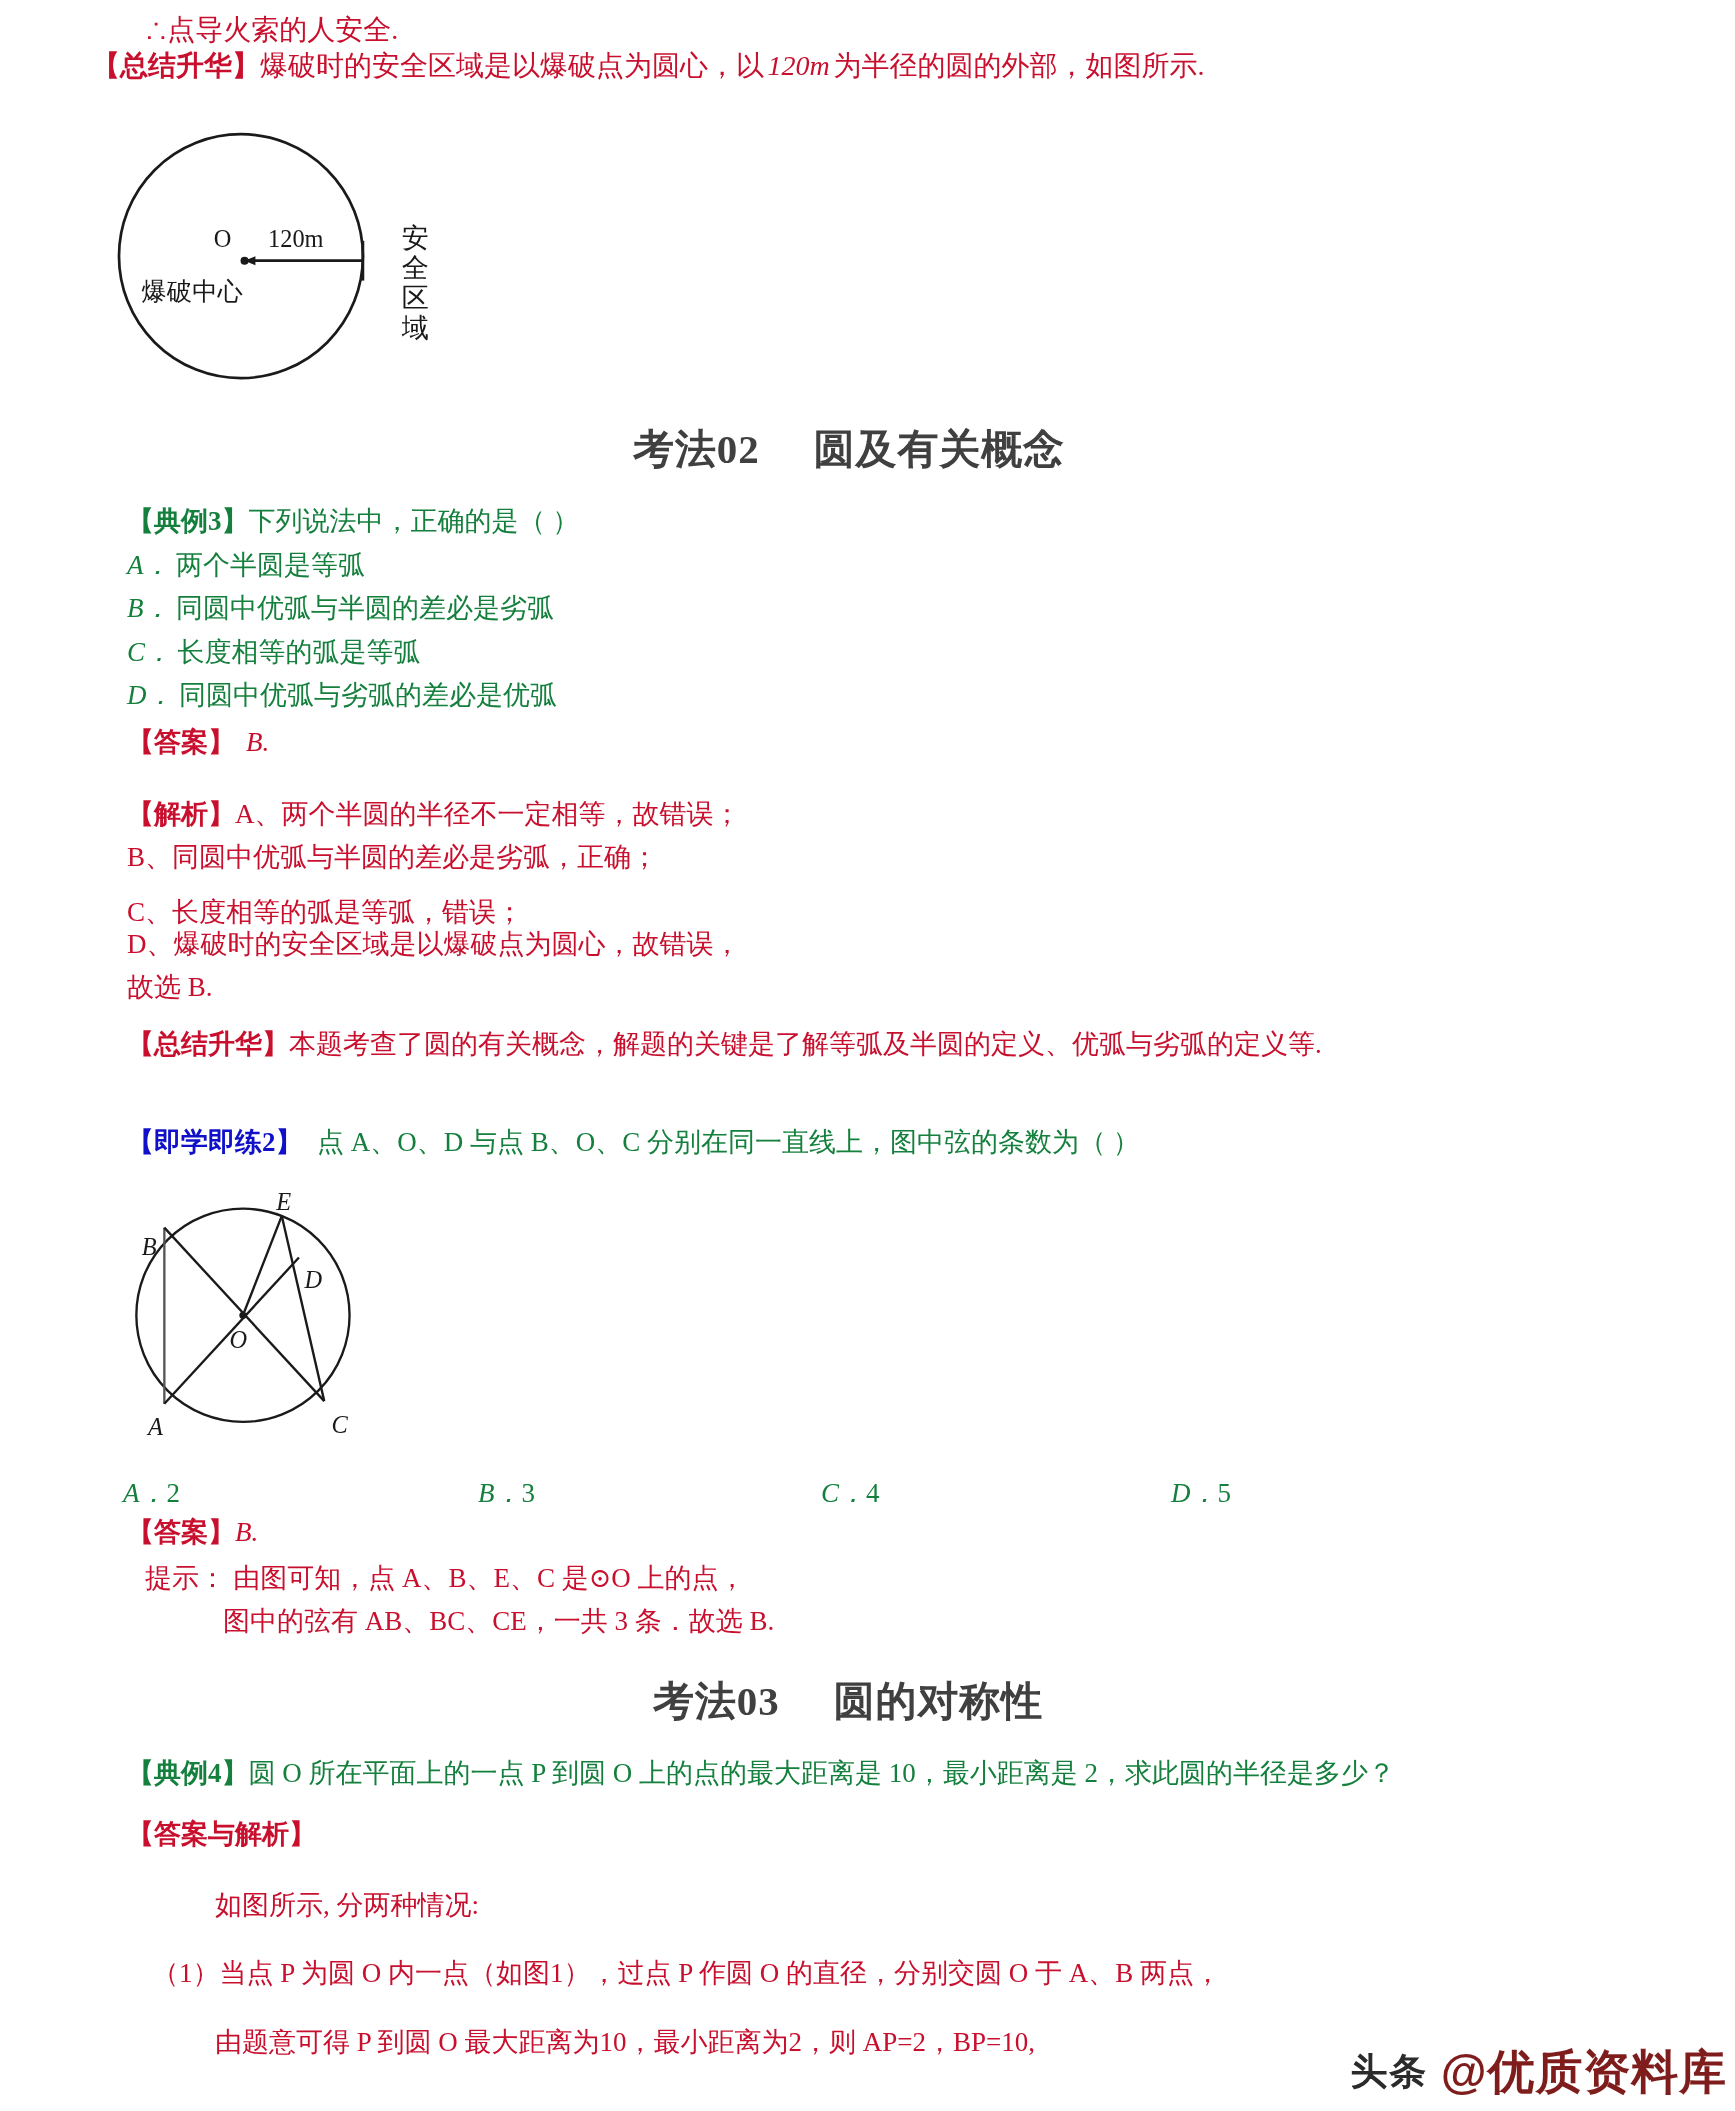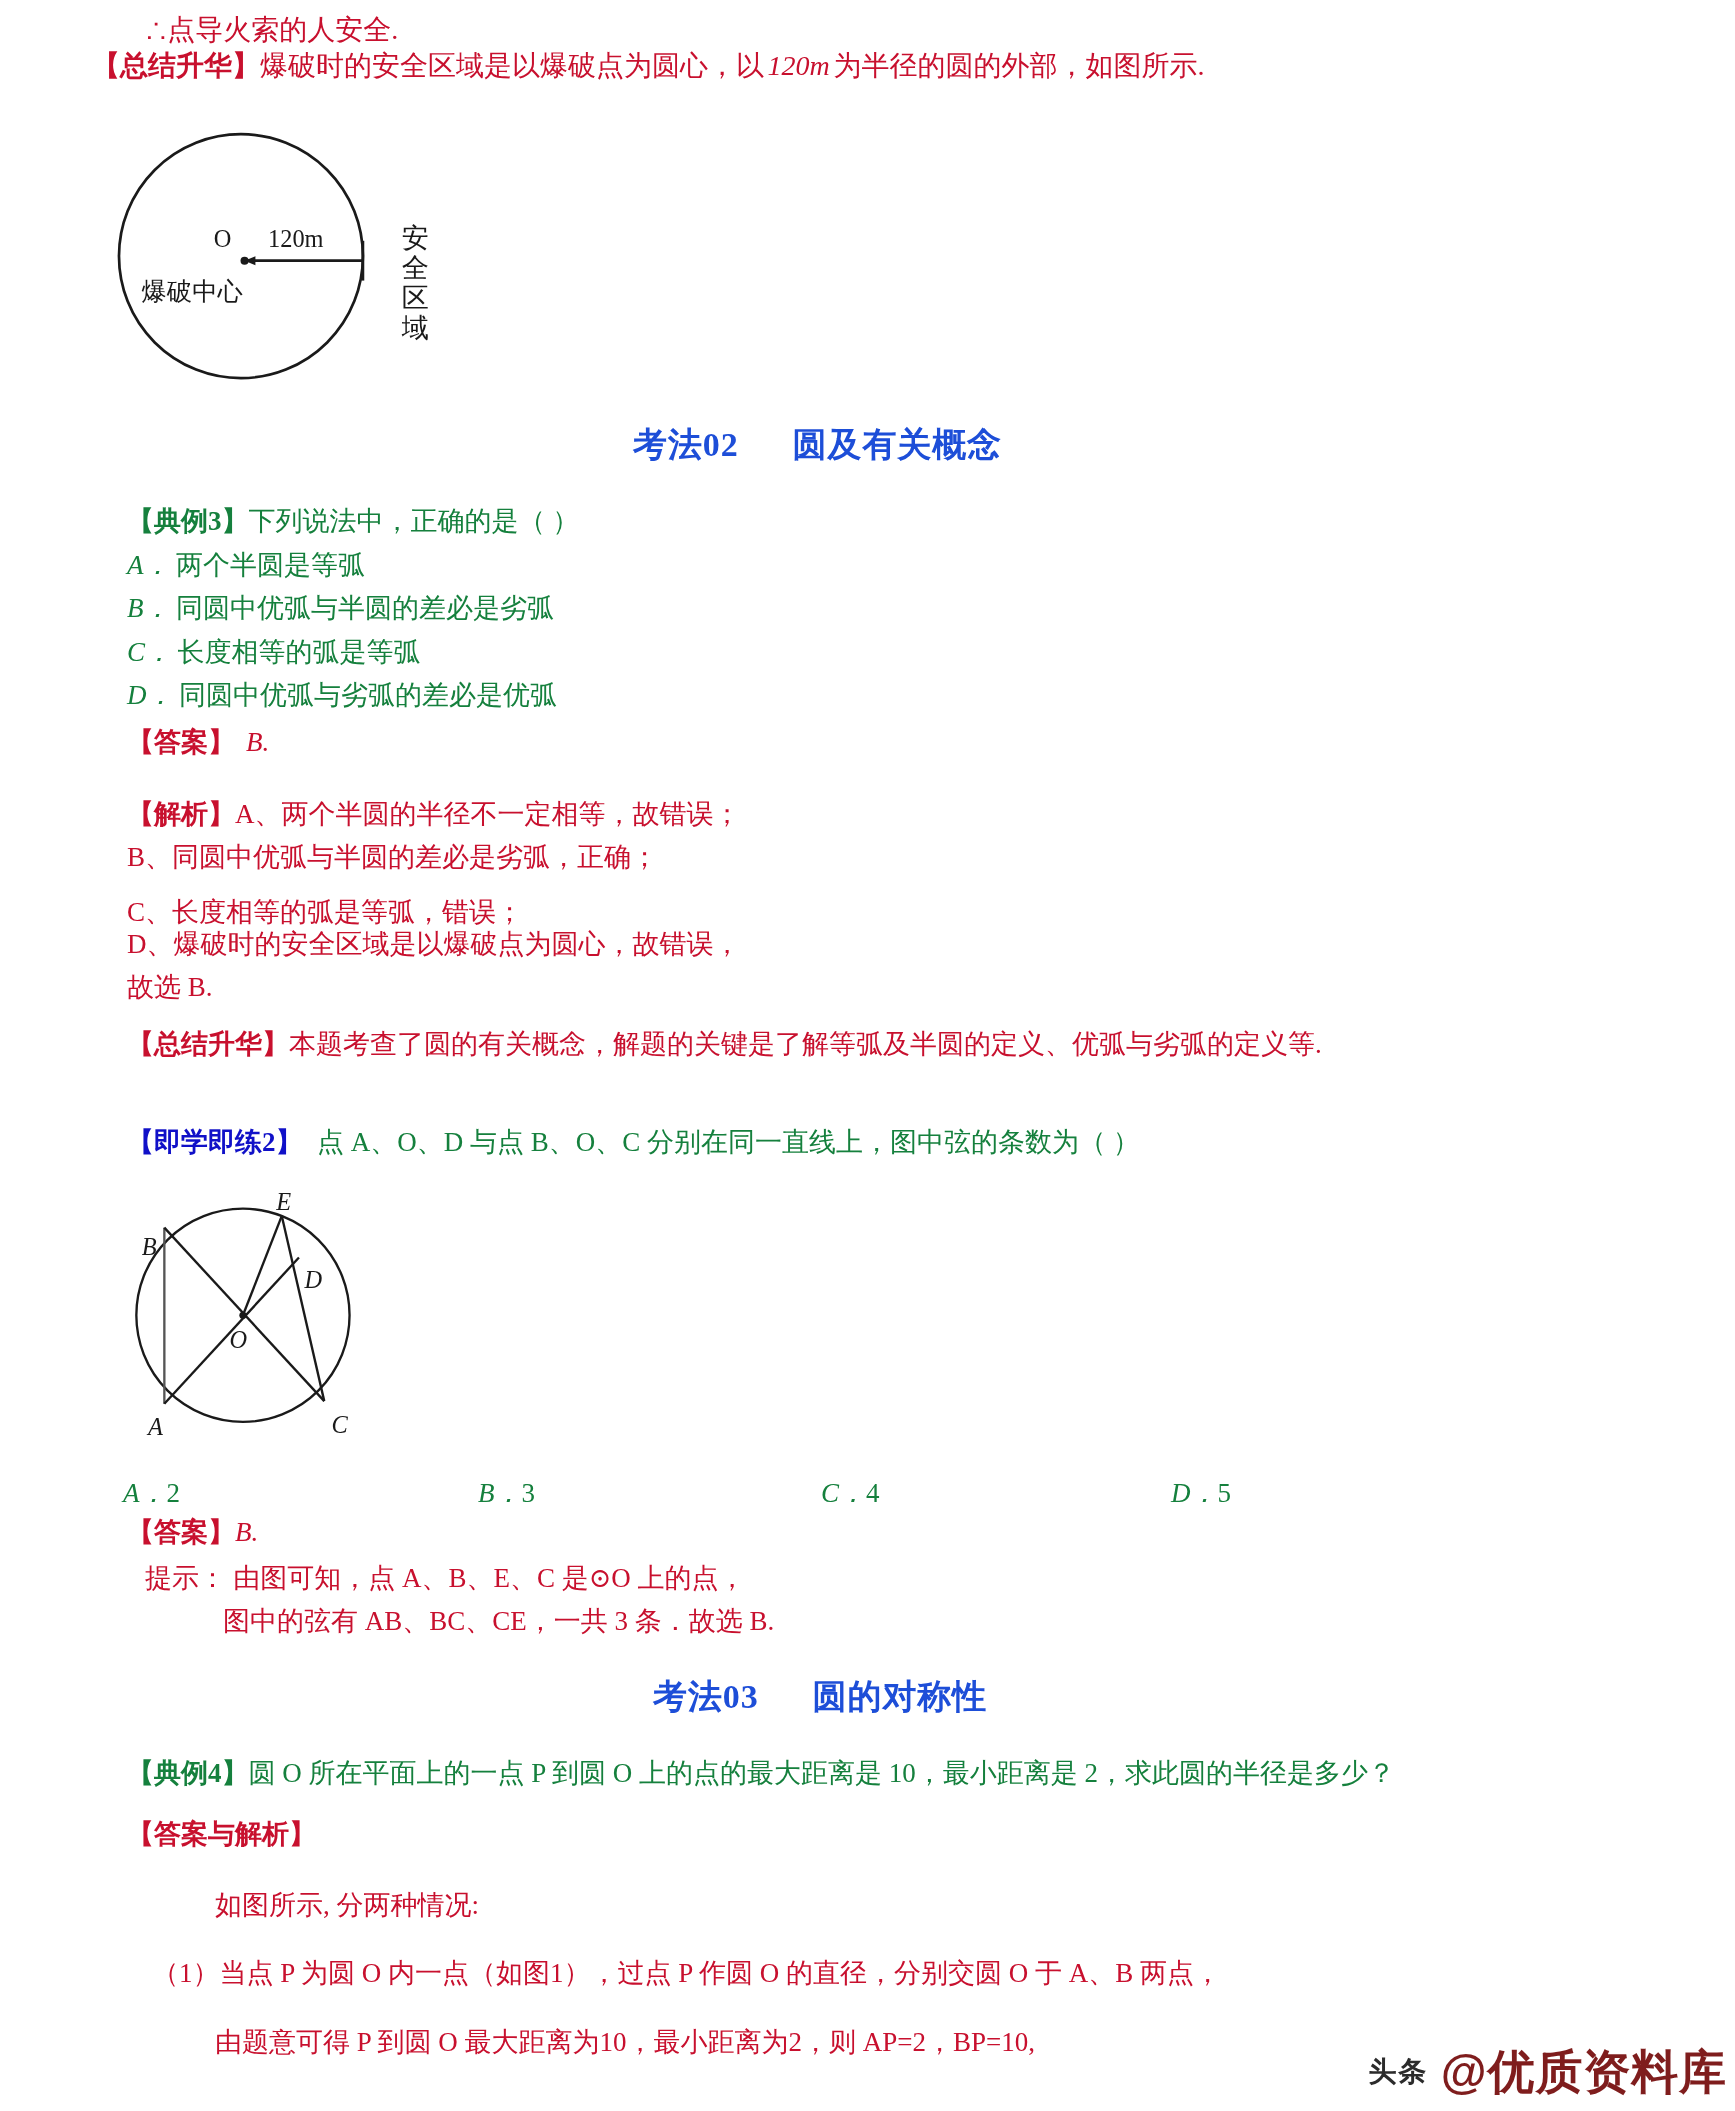--- a/index.html
+++ b/index.html
@@ -30,22 +30,22 @@
   }
   .red   { color: #c8102e; }
   .blue  { color: #1010c8; margin-top: 20px; }
   .black { color: #15803d; }
   .bold  { font-weight: bold; }
   .ital  { font-style: italic; }
 
   .heading {
     position: absolute;
     font-weight: bold;
-    color: #1d4ed8;
-    font-size: 34px;
+    color: #404040;
+    font-size: 41px;
     letter-spacing: 0.9px;
     white-space: nowrap;
   }
   .heading .gap { display:inline-block; width: 54px; }
 
   
   #fig-blast {
     position: absolute;
     left: 107px;
     top: 127px;
@@ -65,21 +65,21 @@
   #watermark {
     position: absolute;
     right: 25px;
     bottom: 23.5px;
     display: flex;
     align-items: center;
     gap: 12.7px;
     font-family: "Liberation Sans", sans-serif;
   }
   #watermark .toutiao {
-    font-size: 28px;
+    font-size: 37px;
     font-weight: bold;
     color: #2b2b2b;
     letter-spacing: 1.8px;
   }
   #watermark .handle {
     font-size: 47px;
     font-weight: bold;
     color: #7f1d1d;
     letter-spacing: 0.9px;
   }

